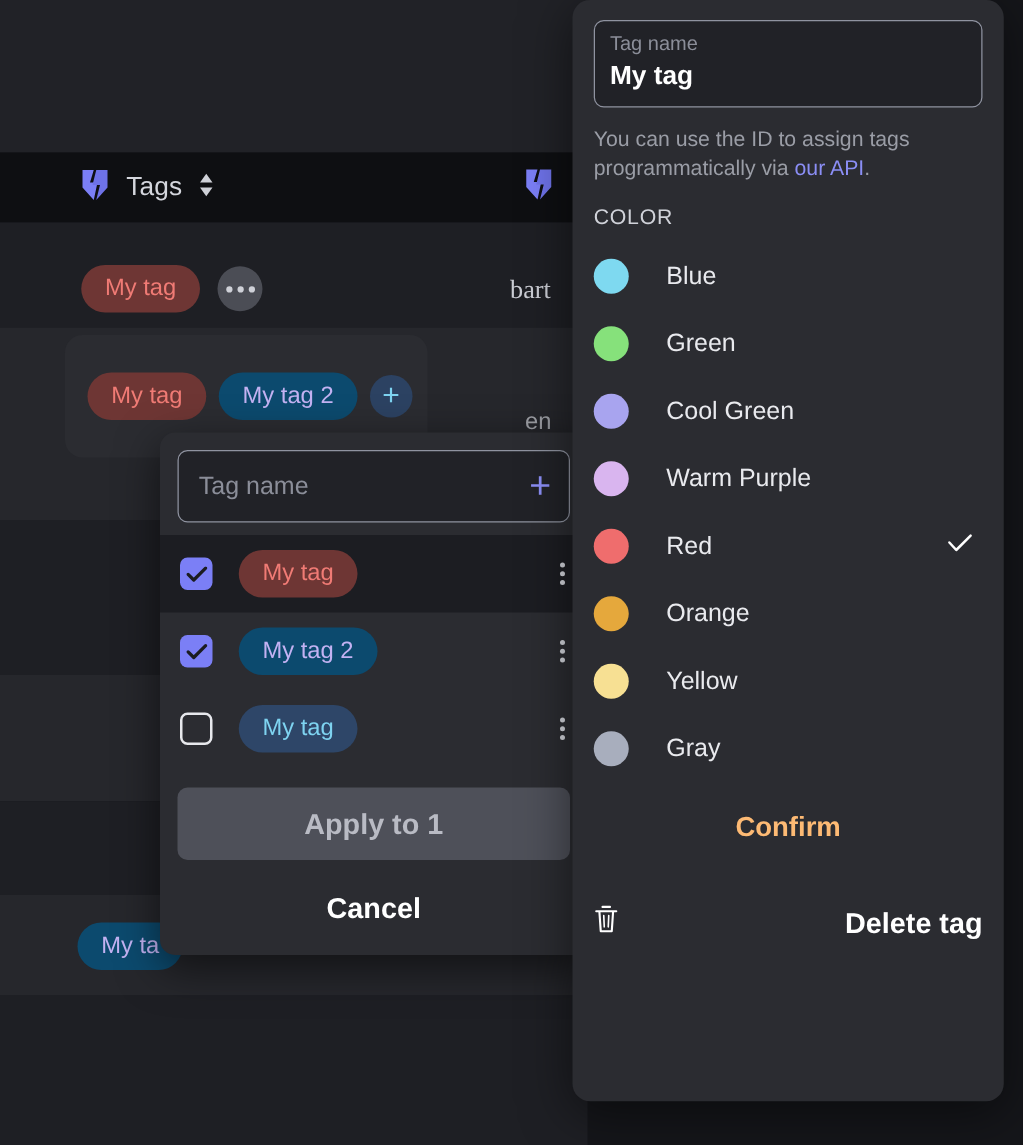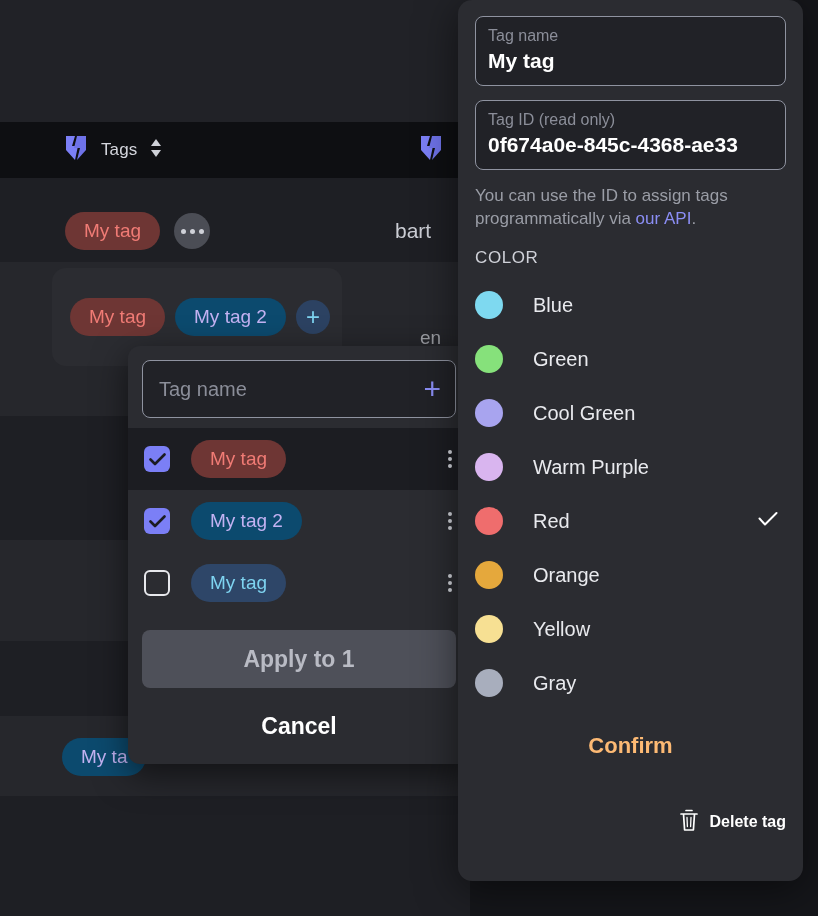--- a/index.html
+++ b/index.html
@@ -14,21 +14,21 @@
 
   
   .bg-layer { position: absolute; inset: 0; background: #15161a; }
   .bg-top-pad { position: absolute; left: 0; top: 0; width: 470px; height: 122px; background: #212227; }
   .bg-header {
     position: absolute; left: 0; top: 122px; width: 470px; height: 56px;
     background: #0e0f12; display: flex; align-items: center;
   }
   .hdr-logo { margin-left: 63px; display: block; }
   .hdr-title {
-    margin-left: 12px; color: #d4d6dd; font-size: 17px; letter-spacing: .1px;
+    margin-left: 12px; color: #d4d6dd; font-size: 21px; letter-spacing: .1px;
   }
   .hdr-sort { margin-left: 12px; display: block; }
   .hdr-logo-right { position: absolute; left: 418px; top: 50%; transform: translateY(-50%); }
 
   .bg-row { position: absolute; left: 0; width: 470px; }
   .row-a { background: #26272c; }
   .row-b { background: #1e1f24; }
 
   .bg-chip {
     display: inline-flex; align-items: center; justify-content: center;
@@ -136,22 +136,22 @@
   }
   .swatch { width: 28px; height: 28px; border-radius: 50%; flex: 0 0 auto; }
   .color-name { margin-left: 30px; color: #e9eaee; font-size: 20px; }
   .color-check { position: absolute; right: 8px; top: 50%; transform: translateY(-50%); }
 
   .confirm-btn {
     margin-top: 14px; height: 44px; display: flex; align-items: center; justify-content: center;
     color: #fdba74; font-size: 22px; font-weight: 700;
   }
   .delete-btn {
-    margin-top: 32px; height: 44px; display: flex; align-items: center; justify-content: flex-end;
-    gap: 11px; color: #ffffff; font-size: 16px; font-weight: 700;
+    margin-top: 32px; height: 44px; display: flex; align-items: center; justify-content: space-between;
+    gap: 11px; color: #ffffff; font-size: 23px; font-weight: 700;
   }
 </style>
 </head>
 <body>
 
 <div id="root">
 
   <div class="bg-layer"></div>
   <div class="bg-top-pad"></div>
 
@@ -187,21 +187,21 @@
 
   <div style="position:absolute;left:65px;top:212px;display:flex;align-items:center;gap:14px;">
     <span class="bg-chip chip-red">My tag</span>
     <span class="dots-btn">
         <i></i>
         <i></i>
         <i></i>
       </span>
   </div>
 
-  <span class="bg-username" style="left:395px;top:219px;">bart</span>
+  <span class="bg-username" style="left:408px;top:219px;font-family:Liberation Serif, serif;">bart</span>
   <span class="bg-faint" style="left:420px;top:327px;">en</span>
 
   <span class="bg-chip chip-purple" style="position:absolute;left:62px;top:738px;">My ta</span>
 
   <div class="float-tagbar">
     <span class="bg-chip chip-red">My tag</span>
     <span class="bg-chip chip-purple">My tag 2</span>
     <span class="plus-circle">+</span>
   </div>
 
@@ -257,24 +257,20 @@
     <div class="cancel-btn">Cancel</div>
   </div>
 
   <div class="detail">
 
     <div class="field">
       <div class="lbl">Tag name</div>
       <div class="val">My tag</div>
     </div>
 
-    <div class="field">
-      <div class="lbl">Tag ID (read only)</div>
-      <div class="val">0f674a0e-845c-4368-ae33</div>
-    </div>
 
     <div class="helper">
       <span>You can use the ID to assign tags programmatically via </span><a href="#">our API</a><span>.</span>
     </div>
 
     <div class="section-title">COLOR</div>
 
     <div>
       <div class="color-row">
         <span class="swatch" style="background:#7ed9f0"></span>

